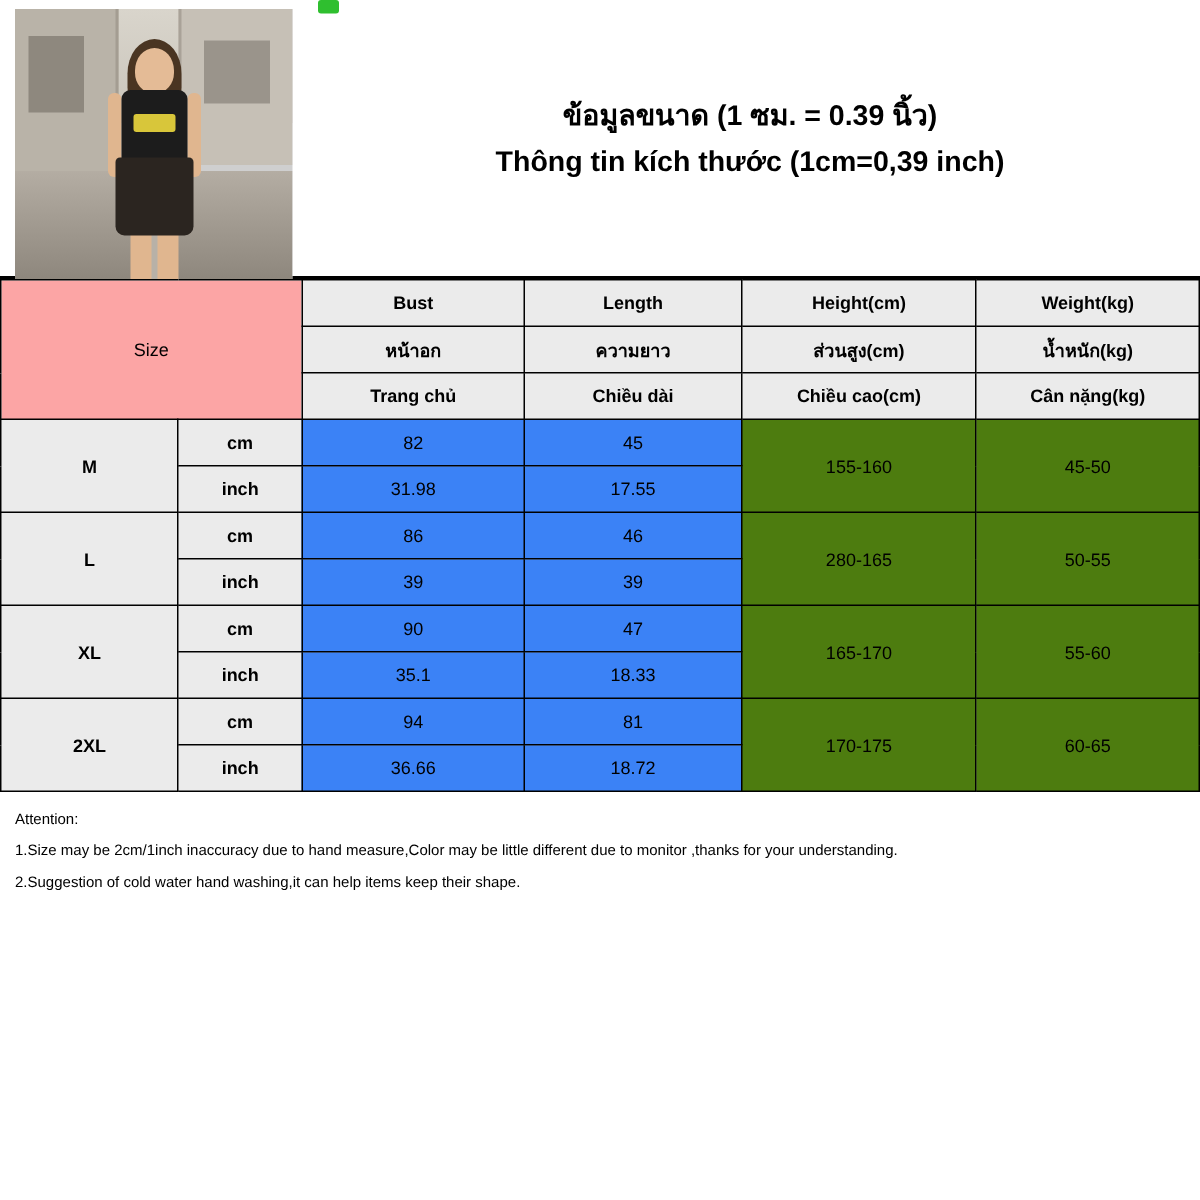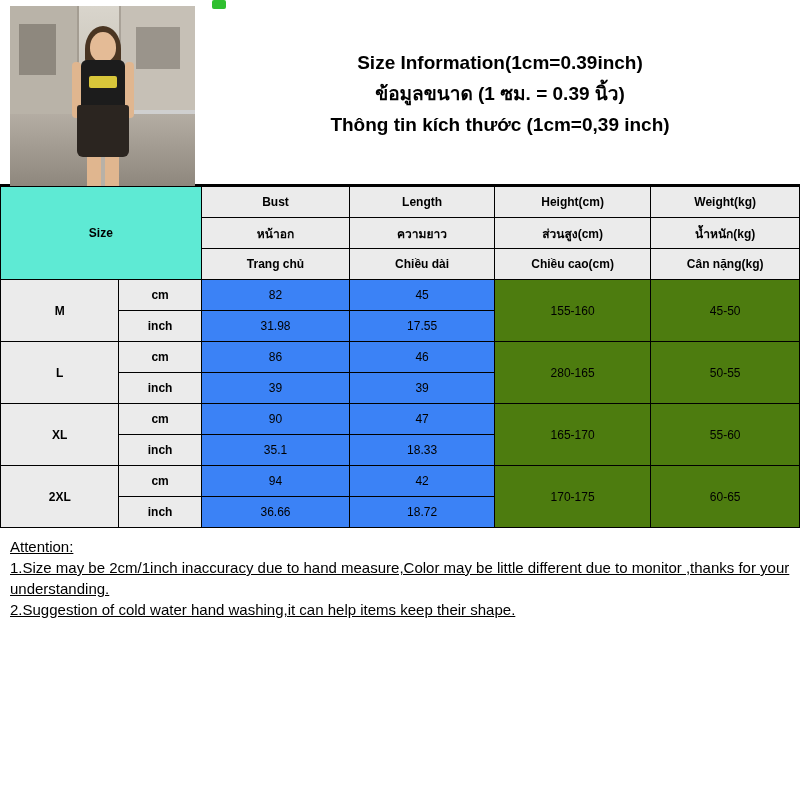--- a/index.html
+++ b/index.html
@@ -196,22 +196,22 @@
     background: #ebebeb;
     font-weight: bold;
   }
   td.hdr-sub {
     background: #ebebeb;
     font-weight: bold;
     font-size: 14px;
     margin-left: 20px;
   }
   td.size-word {
-    background: #5eead4;
-    font-weight: bold;
+    background: #fca5a5;
+    font-weight: normal;
     font-size: 24px;
   }
   td.size-label {
     background: #ebebeb;
     font-weight: bold;
     font-size: 17px;
   }
   td.unit {
     background: #ebebeb;
     font-weight: bold;
@@ -229,23 +229,22 @@
   .col-size { width: 118px; }
   .col-unit { width: 82px; }
   .col-bust { width: 148px; }
   .col-length { width: 144px; }
   .col-height { width: 156px; }
   .col-weight { width: 148px; }
 
   
   .attention {
     padding: 8px 10px 0 10px;
-    font-size: 15px;
+    font-size: 10px;
     line-height: 21px;
-    text-decoration: underline;
   }
   .attention .ln { white-space: normal; }
 </style>
 </head>
 <body>
 
 <div class="page">
 
   <div class="header">
     <div class="green-dot"></div>
@@ -260,21 +259,20 @@
       <div class="person-arm-l"></div>
       <div class="person-arm-r"></div>
       <div class="person-top">
         <div class="print"></div>
       </div>
       <div class="person-skirt"></div>
       <div class="person-legs"></div>
     </div>
 
     <div class="title-block">
-      <div class="line">Size Information(1cm=0.39inch)</div>
       <div class="line">ข้อมูลขนาด (1 ซม. = 0.39 นิ้ว)</div>
       <div class="line">Thông tin kích thước (1cm=0,39 inch)</div>
     </div>
   </div>
 
   <table class="size-table">
     <colgroup>
       <col class="col-size">
         <col class="col-unit">
         <col class="col-bust">
@@ -342,21 +340,21 @@
       <tr>
         <td class="unit">inch</td>
         <td class="val">35.1</td>
         <td class="val">18.33</td>
       </tr>
 
       <tr>
         <td class="size-label" rowspan="2">2XL</td>
         <td class="unit">cm</td>
         <td class="val">94</td>
-        <td class="val">42</td>
+        <td class="val">81</td>
         <td class="range" rowspan="2">170-175</td>
         <td class="range" rowspan="2">60-65</td>
       </tr>
       <tr>
         <td class="unit">inch</td>
         <td class="val">36.66</td>
         <td class="val">18.72</td>
       </tr>
     </tbody>
   </table>

